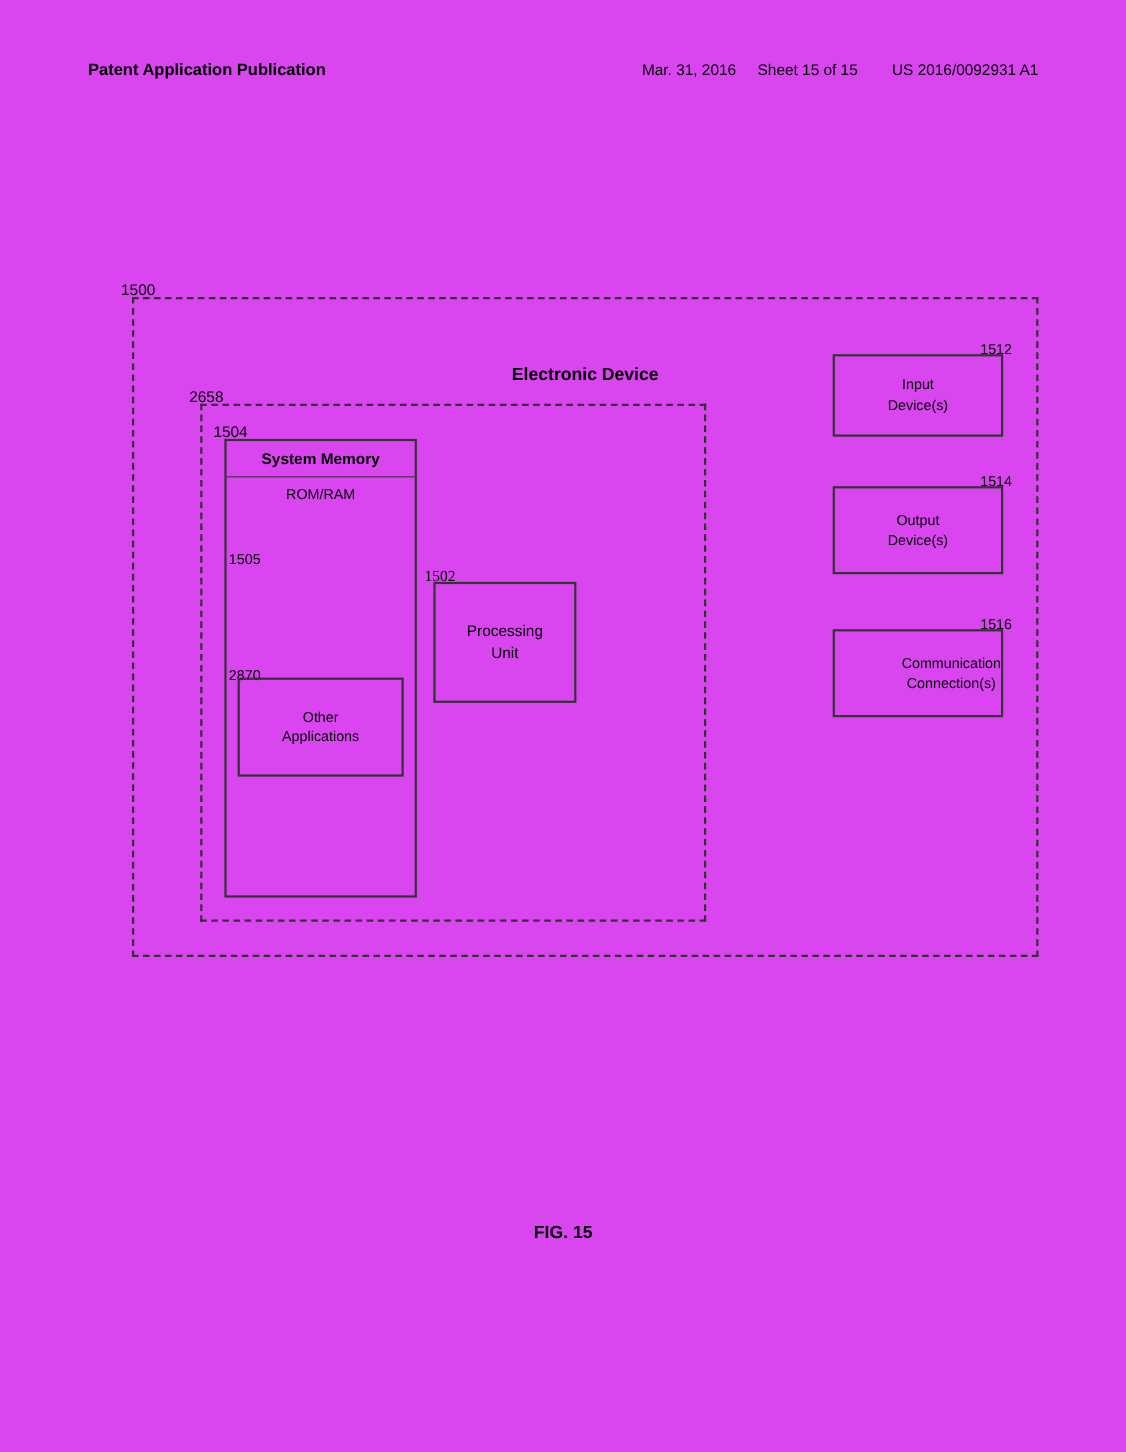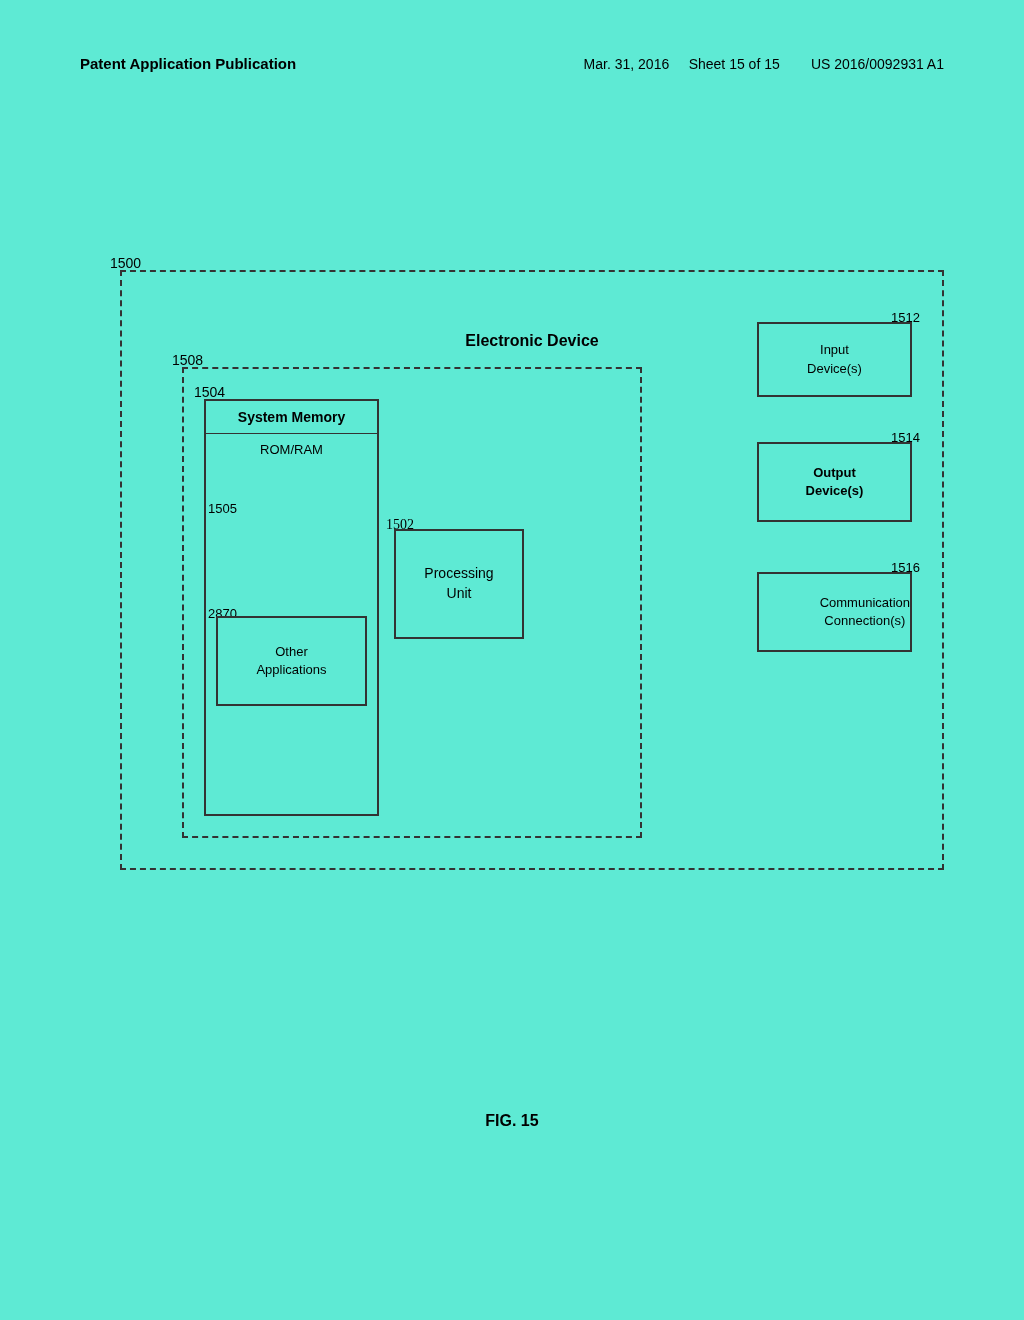--- a/index.html
+++ b/index.html
@@ -8,21 +8,21 @@
       font-family: Arial, Helvetica, sans-serif;
       width: 1024px;
       height: 1320px;
       overflow: hidden;
       position: relative;
     }
 
     .page {
       width: 1024px;
       height: 1320px;
-      background: #5eead4;
+      background: #d946ef;
       position: relative;
     }
 
     
     .header {
       position: absolute;
       top: 55px;
       left: 80px;
       right: 80px;
       display: flex;
@@ -244,21 +244,20 @@
     .output-device-box {
       position: absolute;
       top: 170px;
       right: 30px;
       width: 155px;
       height: 80px;
       border: 2px solid #333;
       display: flex;
       align-items: center;
       justify-content: center;
-      font-weight: bold;
     }
 
     .label-1514 {
       position: absolute;
       top: 158px;
       right: 22px;
       font-size: 13px;
       font-family: Arial, sans-serif;
     }
 
@@ -325,21 +324,21 @@
   </div>
 
   <div class="diagram-area">
 
     <div class="label-1500" style="font-size:14px; font-family:Arial,sans-serif;">1500</div>
 
     <div class="outer-box">
 
       <div class="electronic-device-label">Electronic Device</div>
 
-      <div class="label-1508">1508</div>
+      <div class="label-1508">2658</div>
 
       <div class="inner-box-1508">
 
         <div class="label-1504">1504</div>
 
         <div class="system-memory-box">
           <div class="system-memory-title">System Memory</div>
           <div class="rom-ram-label">ROM/RAM</div>
 
           <div class="label-1505">1505</div>

